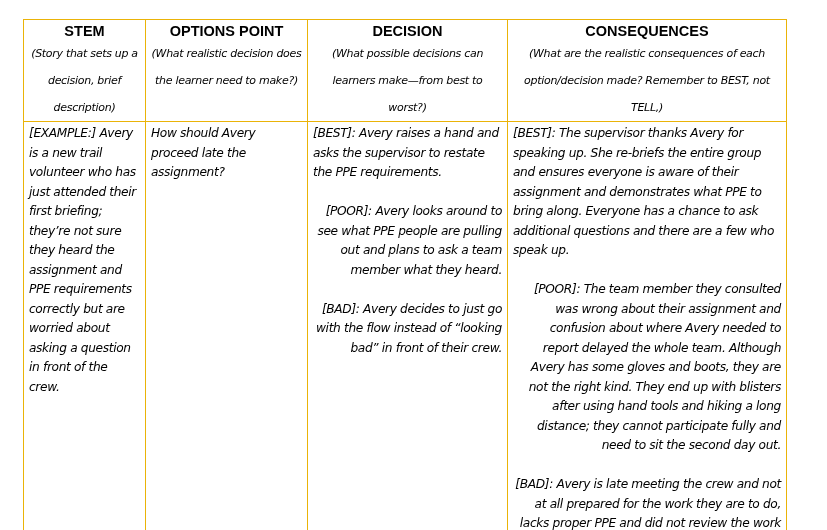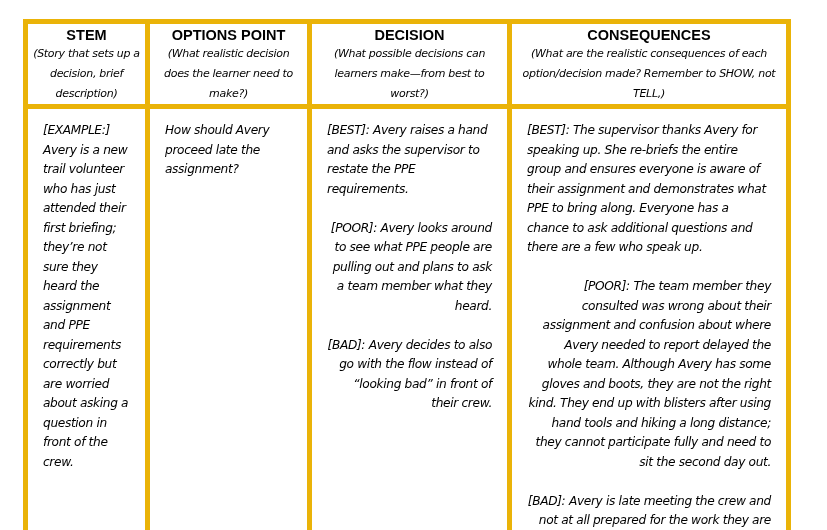--- a/index.html
+++ b/index.html
@@ -2,21 +2,21 @@
 <html><head>
 <meta charset="utf-8">
 <style>
   html, body { margin: 0; padding: 0; background: #ffffff; }
   body { width: 827px; height: 530px; overflow: hidden; position: relative; font-family: "DejaVu Sans", sans-serif; color: #000; }
   .doc-table {
     position: absolute; left: 23px; top: 19px;
     border-collapse: collapse; table-layout: fixed;
   }
   .doc-table th, .doc-table td {
-    border: 5px solid #eab308;
+    border: 1px solid #eab308;
     vertical-align: top;
     padding: 0 4px;
   }
   .doc-table th {
     text-align: center;
     padding: 2px 4px 0 4px;
     height: 76px;
     font-weight: normal;
   }
   .col-stem { width: 122px; }
@@ -28,32 +28,32 @@
     font-family: "Liberation Sans", sans-serif;
     font-weight: bold;
     font-size: 14.5px;
     line-height: 18px;
   }
   .hdr-sub {
     display: block;
     font-family: "DejaVu Sans", sans-serif;
     font-style: italic;
     font-size: 11px;
-    line-height: 20px;
+    line-height: 27px;
     letter-spacing: -0.3px;
   }
   .cell-text {
     font-family: "DejaVu Sans", sans-serif;
     font-style: italic;
     font-size: 12.2px;
     line-height: 19.5px;
     letter-spacing: -0.35px;
     white-space: normal;
   }
-  .para { margin: 11px; }
+  .para { margin: 1px; }
   .para + .para { margin-top: 19.5px; text-align: right; }
   .body-row td { height: 460px; padding-top: 1px; }
 </style>
 </head>
 <body>
 
 <table class="doc-table">
   <colgroup>
     <col class="col-stem">
     <col class="col-decision">
@@ -69,36 +69,36 @@
       <th>
         <span class="hdr-title">OPTIONS POINT</span>
         <span class="hdr-sub">(What realistic decision does the learner need to make?)</span>
       </th>
       <th>
         <span class="hdr-title">DECISION</span>
         <span class="hdr-sub">(What possible decisions can learners make—from best to worst?)</span>
       </th>
       <th>
         <span class="hdr-title">CONSEQUENCES</span>
-        <span class="hdr-sub">(What are the realistic consequences of each option/decision made? Remember to SHOW, not TELL,)</span>
+        <span class="hdr-sub">(What are the realistic consequences of each option/decision made? Remember to BEST, not TELL,)</span>
       </th>
     </tr>
   </thead>
   <tbody>
     <tr class="body-row">
       <td>
         <p class="para cell-text">[EXAMPLE:] Avery is a new trail volunteer who has just attended their first briefing; they’re not sure they heard the assignment and PPE requirements correctly but are worried about asking a question in front of the crew.</p>
       </td>
       <td>
         <p class="para cell-text">How should Avery proceed late the assignment?</p>
       </td>
       <td>
         <p class="para cell-text">[BEST]: Avery raises a hand and asks the supervisor to restate the PPE requirements.</p>
         <p class="para cell-text">[POOR]: Avery looks around to see what PPE people are pulling out and plans to ask a team member what they heard.</p>
-        <p class="para cell-text">[BAD]: Avery decides to also go with the flow instead of “looking bad” in front of their crew.</p>
+        <p class="para cell-text">[BAD]: Avery decides to just go with the flow instead of “looking bad” in front of their crew.</p>
       </td>
       <td>
         <p class="para cell-text">[BEST]: The supervisor thanks Avery for speaking up. She re-briefs the entire group and ensures everyone is aware of their assignment and demonstrates what PPE to bring along. Everyone has a chance to ask additional questions and there are a few who speak up.</p>
         <p class="para cell-text">[POOR]: The team member they consulted was wrong about their assignment and confusion about where Avery needed to report delayed the whole team. Although Avery has some gloves and boots, they are not the right kind. They end up with blisters after using hand tools and hiking a long distance; they cannot participate fully and need to sit the second day out.</p>
         <p class="para cell-text">[BAD]: Avery is late meeting the crew and not at all prepared for the work they are to do, lacks proper PPE and did not review the work plan. Others were also confused,</p>
       </td>
     </tr>
   </tbody>
 </table>
 

